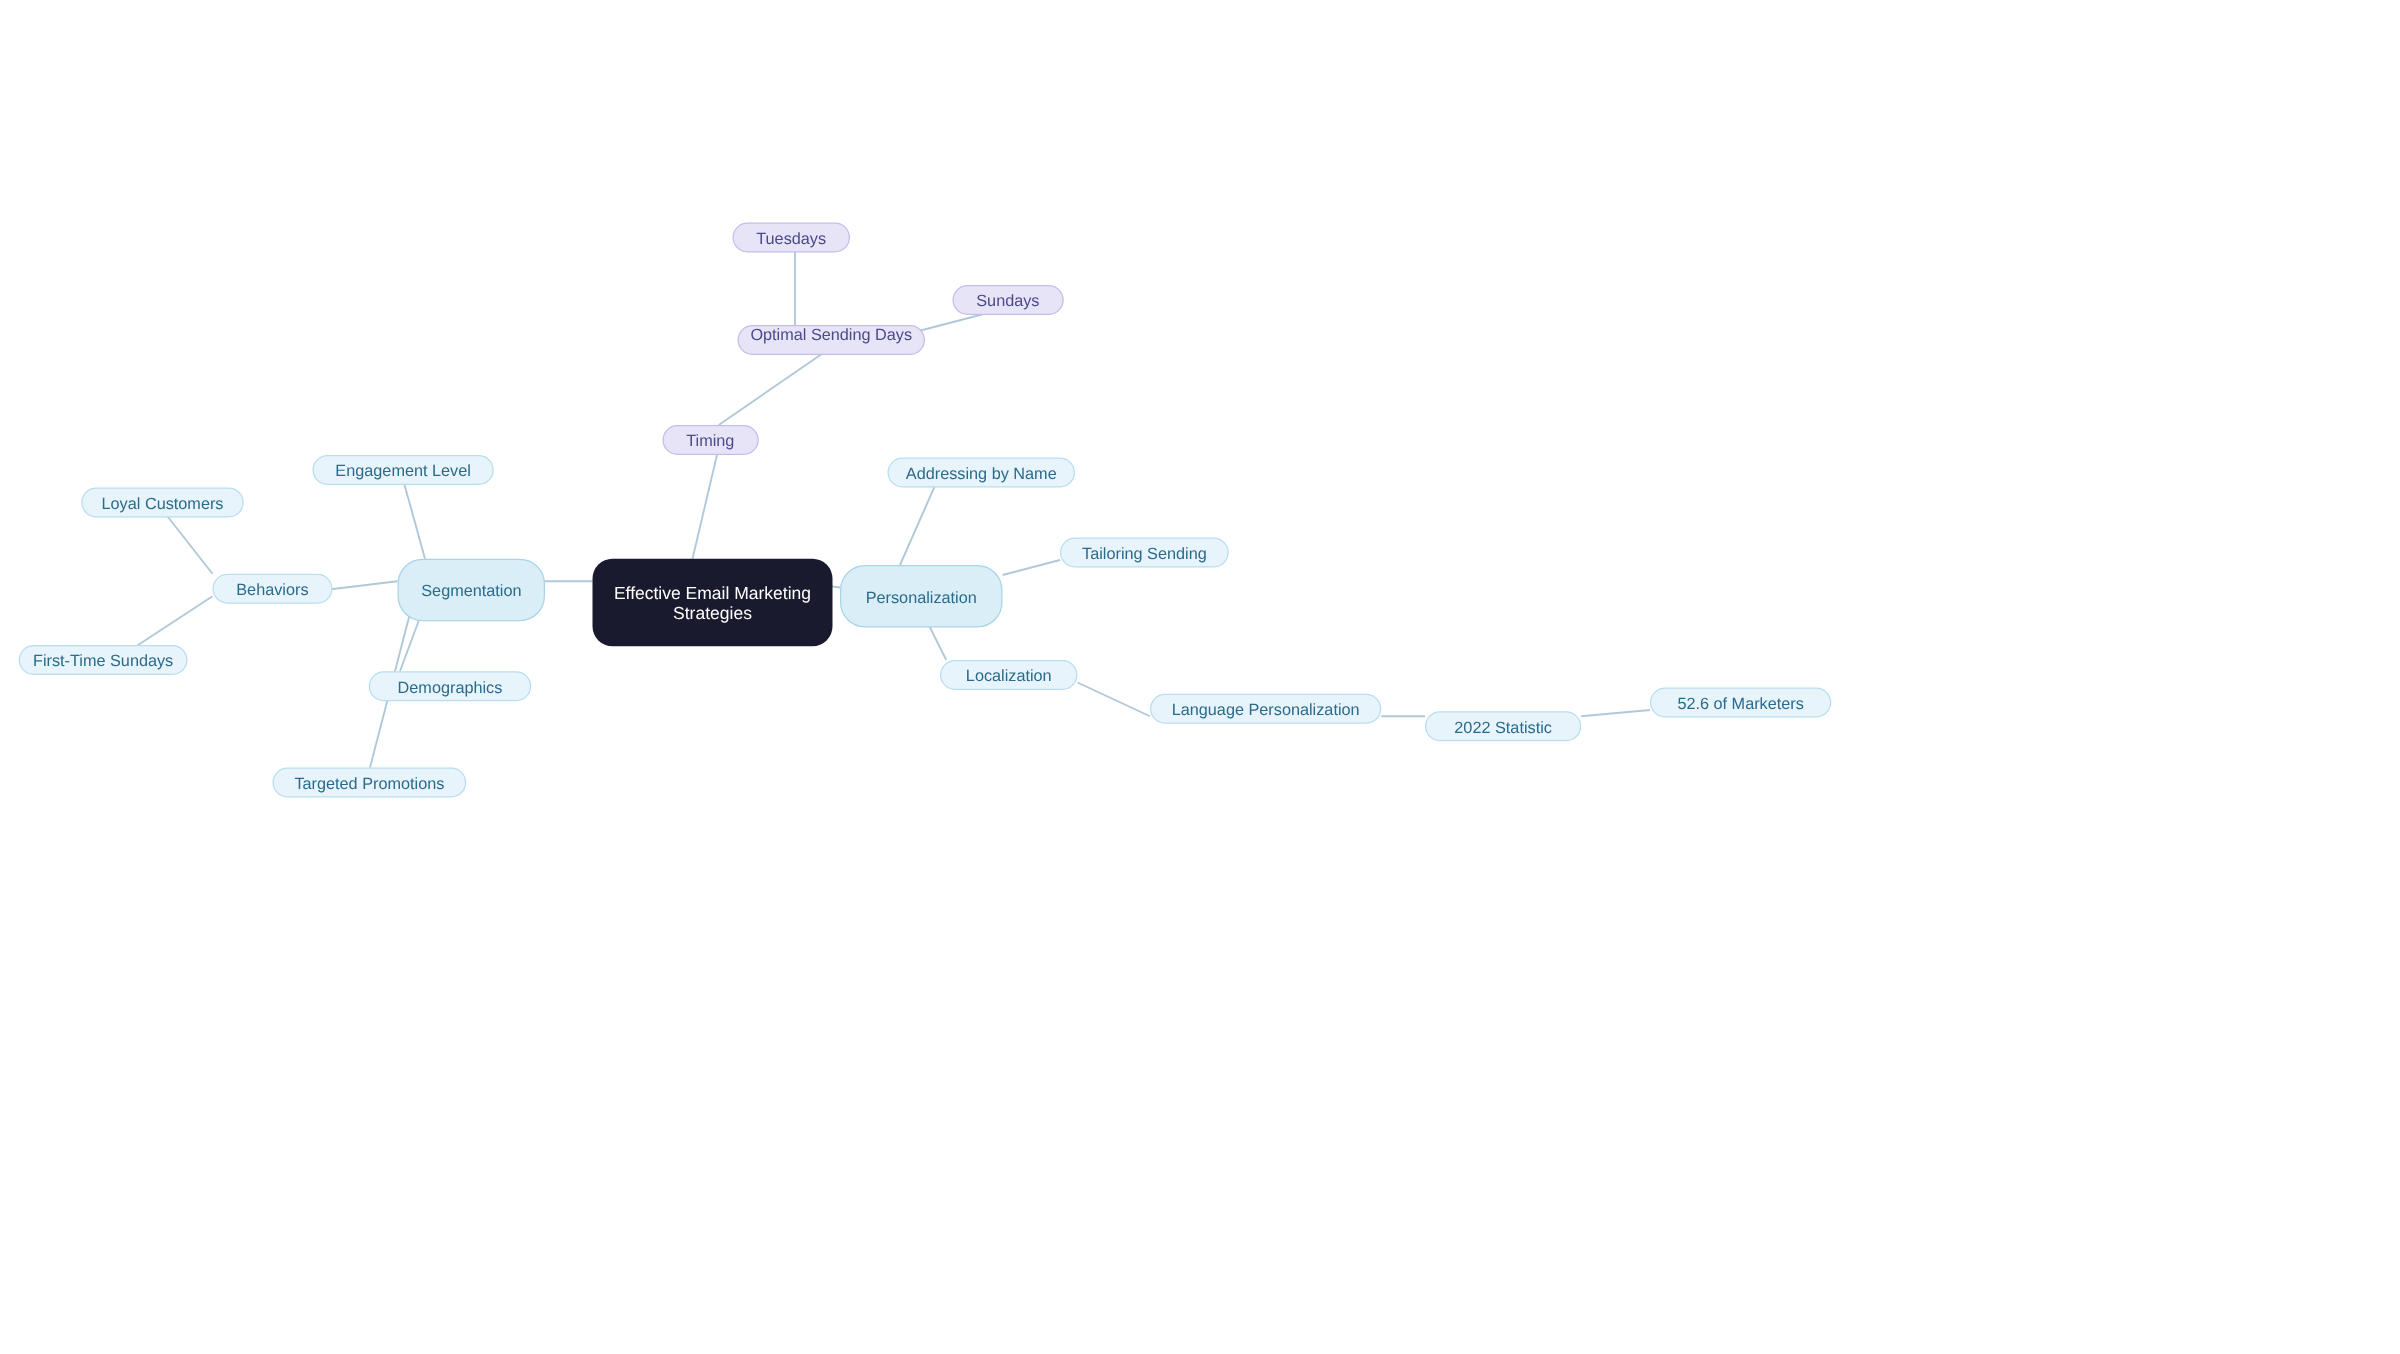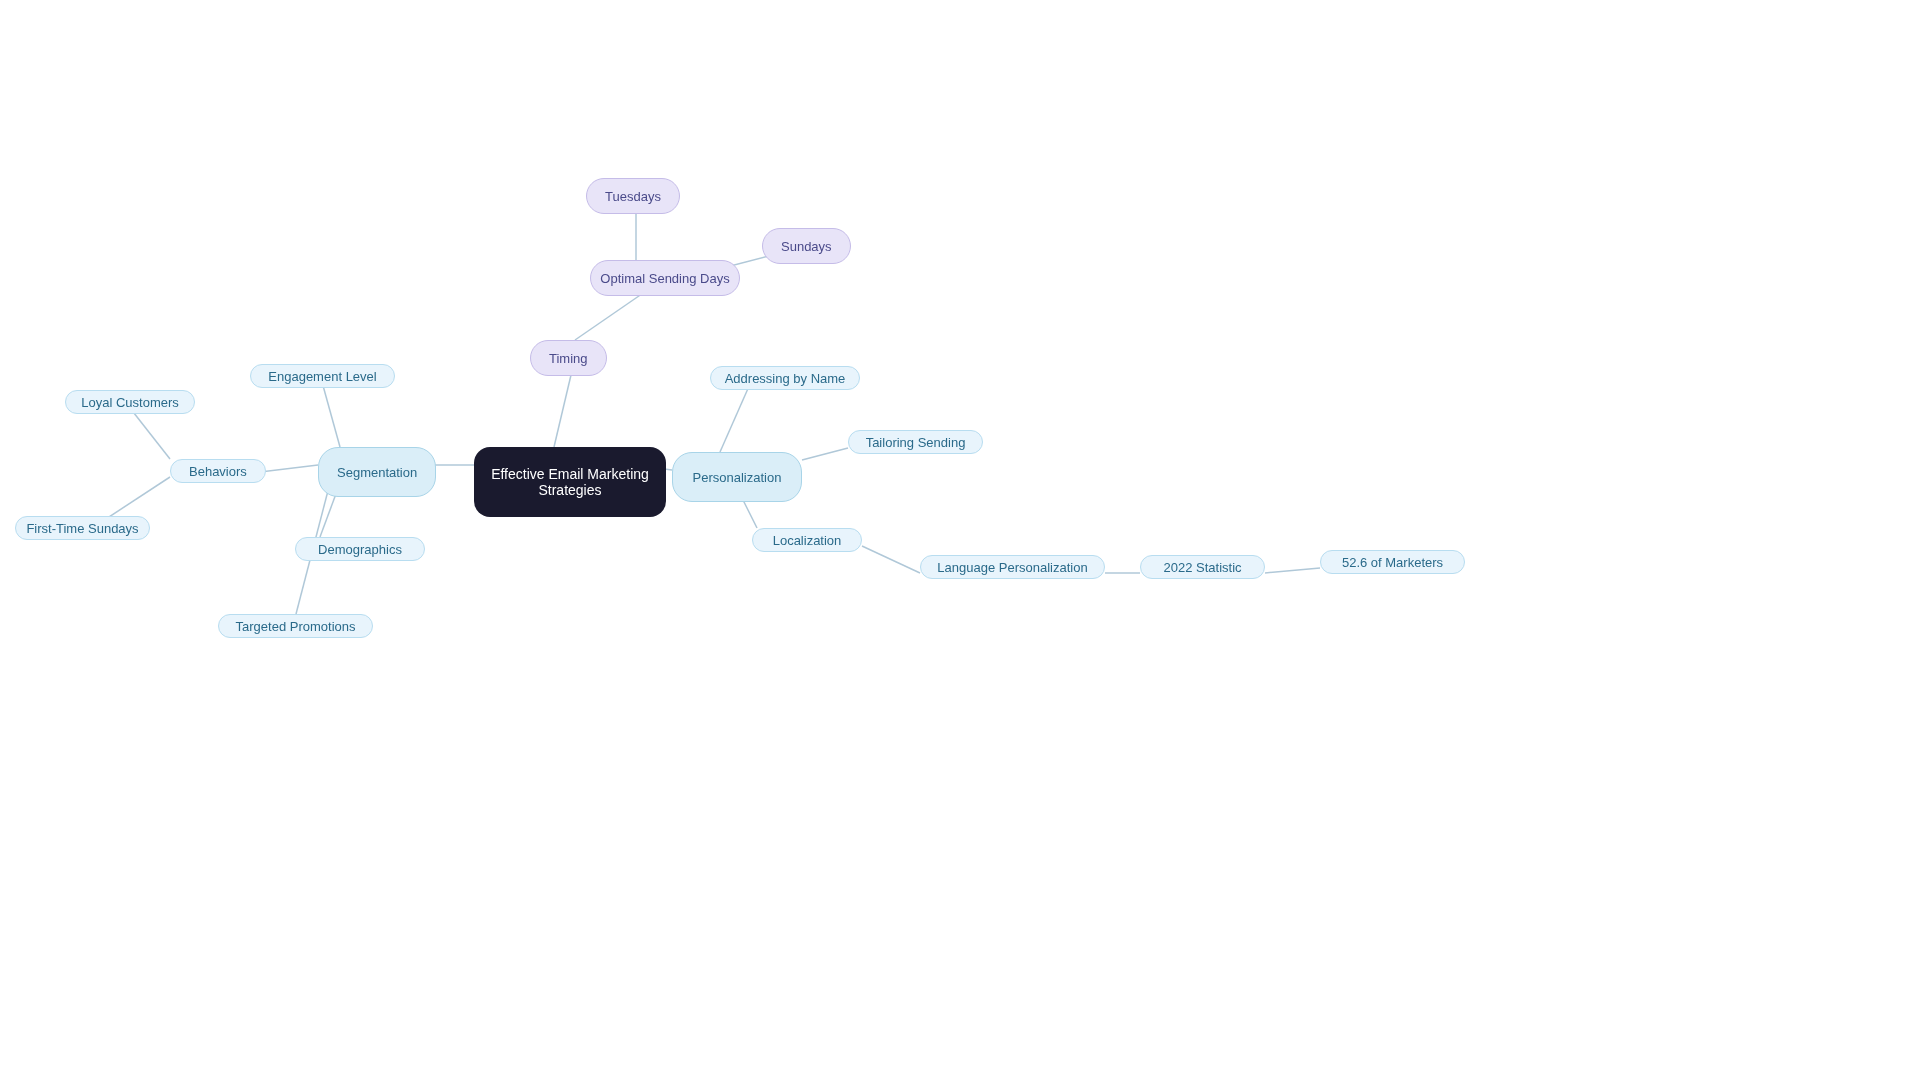--- a/index.html
+++ b/index.html
@@ -38,21 +38,21 @@
       width: 160px;
       height: 70px;
       white-space: normal;
       text-align: center;
     }
     .node-purple {
       background: #e8e4f8;
       color: #4a4a8a;
       border: 1.5px solid #c5bce8;
       padding: 8px 18px;
-      height: 36px;
+      height: 24px;
     }
     .node-blue {
       background: #daeef8;
       color: #2a6a8a;
       border: 1.5px solid #a8d4e8;
       padding: 24px 18px;
       height: 36px;
     }
     .node-blue-light {
       background: #e8f4fc;
@@ -104,21 +104,21 @@
   <line x1="1265" y1="573" x2="1320" y2="568" stroke="#b0c8d8" stroke-width="1.5"></line>
 </svg>
 
 <div class="node node-center" style="left:474px; top:447px; width:192px; height:70px;">
   <span>Effective Email Marketing Strategies</span>
 </div>
 
 <div class="node node-purple" style="left:530px; top:340px;">
   <span>Timing</span>
 </div>
-<div class="node node-purple" style="left:590px; top:260px; width:150px;">
+<div class="node node-purple" style="left:590px; top:260px; width:150px;align-items:flex-end;">
   <span>Optimal Sending Days</span>
 </div>
 <div class="node node-purple" style="left:586px; top:178px;">
   <span>Tuesdays</span>
 </div>
 <div class="node node-purple" style="left:762px; top:228px;">
   <span>Sundays</span>
 </div>
 
 <div class="node node-blue" style="left:318px; top:447px;">
@@ -151,18 +151,18 @@
 </div>
 <div class="node node-blue-light" style="left:848px; top:430px; width:135px;">
   <span>Tailoring Sending</span>
 </div>
 <div class="node node-blue-light" style="left:752px; top:528px; width:110px;">
   <span>Localization</span>
 </div>
 <div class="node node-blue-light" style="left:920px; top:555px; width:185px;">
   <span>Language Personalization</span>
 </div>
-<div class="node node-blue-light" style="left:1140px; top:555px; width:125px;">
+<div class="node node-blue-light" style="left:1140px; top:569px; width:125px;">
   <span>2022 Statistic</span>
 </div>
 <div class="node node-blue-light" style="left:1320px; top:550px; width:145px;">
   <span>52.6 of Marketers</span>
 </div>
 
 </body></html>

